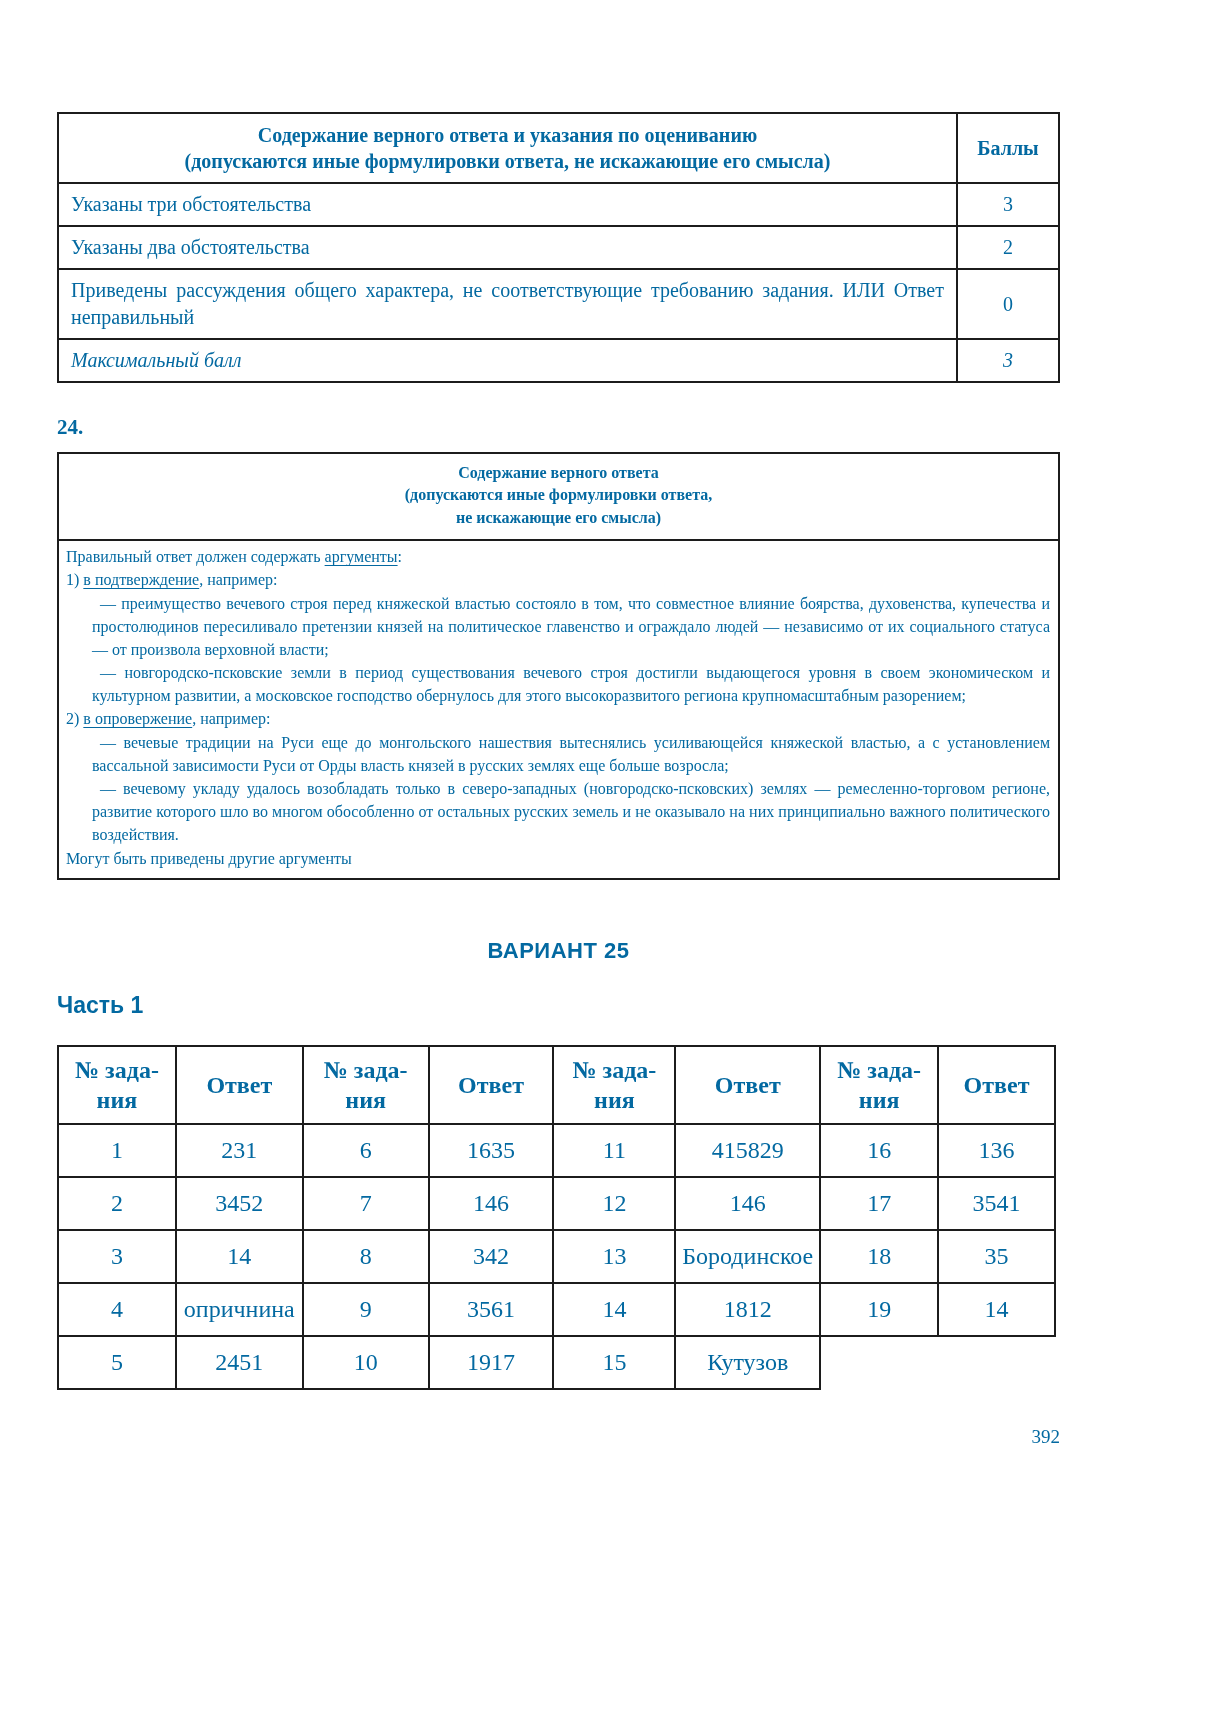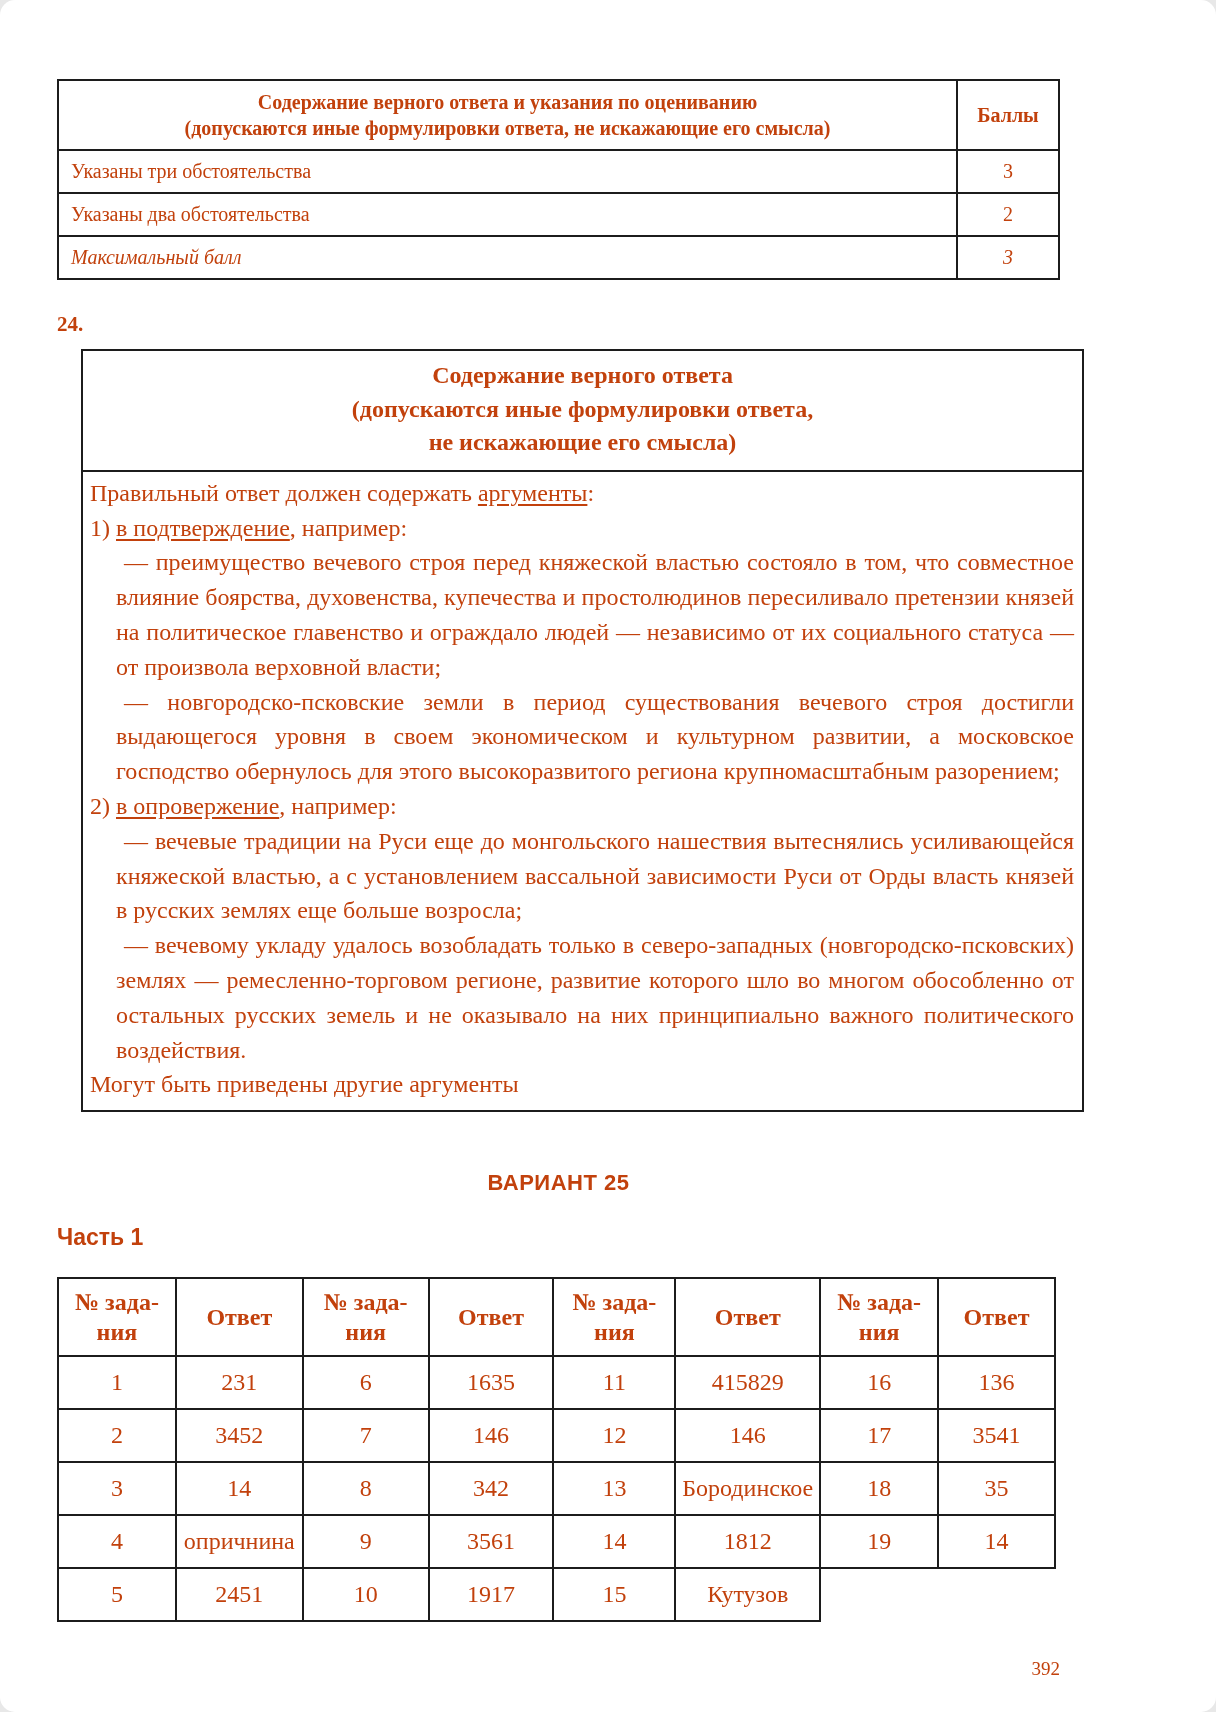--- a/index.html
+++ b/index.html
@@ -4,40 +4,39 @@
 <style>
   html, body { margin: 0; padding: 0; }
   body { background: #e8e8e8; }
   .page {
     position: relative;
     width: 1216px;
     height: 1712px;
     margin: 0 auto;
     background: #ffffff;
     box-sizing: border-box;
-    padding: 79px 156px 0 57px;
+    padding: 112px 156px 0 57px;
     font-family: "Liberation Serif", "DejaVu Serif", serif;
-    color: #c2410c;
+    color: #0369a1;
     overflow: hidden;
-    border-radius: 15px;
   }
   
   table { border-collapse: collapse; }
   .t1 { width: 100%; table-layout: fixed; font-size: 20px; }
   .t1 th, .t1 td { border: 2px solid #1c1c1c; vertical-align: middle; }
   .t1 th { font-weight: bold; text-align: center; padding: 8px 10px; line-height: 1.3; }
   .t1 .c-pts { width: 102px; }
   .t1 td.crit { text-align: justify; padding: 7px 12px; line-height: 1.35; }
   .t1 td.pts { text-align: center; padding: 7px 4px; }
   .t1 .max-label { font-style: italic; text-align: right; padding-right: 26px; }
   .t1 .max-pts { font-style: italic; }
   
   .task-num { margin: 32px 0 12px 0; font-size: 21px; font-weight: bold; }
   
-  .t2 { width: 100%; font-size: 24px; margin-left: 24px; }
+  .t2 { width: 100%; font-size: 16px; }
   .t2 th, .t2 td { border: 2px solid #1c1c1c; }
   .t2 th { font-weight: bold; text-align: center; padding: 8px 10px 10px; line-height: 1.4; }
   .t2 td.rubric-body { padding: 4px 8px 8px 7px; line-height: 1.45; }
   .para { margin: 0; text-align: justify; }
   .para.dash { margin-left: 26px; text-indent: 8px; }
   .u { text-decoration: underline; text-underline-offset: 3px; }
   
   .variant {
     margin: 58px 0 0 0; text-align: center;
     font-family: "Liberation Sans", "DejaVu Sans", sans-serif;
@@ -79,20 +78,24 @@
       </th>
       <th>Баллы</th>
     </tr>
     <tr>
       <td class="crit">Указаны три обстоятельства</td>
       <td class="pts">3</td>
     </tr>
     <tr>
       <td class="crit">Указаны два обстоятельства</td>
       <td class="pts">2</td>
+    </tr>
+    <tr>
+      <td class="crit">Приведены рассуждения общего характера, не соответствующие требованию задания. ИЛИ Ответ неправильный</td>
+      <td class="pts">0</td>
     </tr>
     <tr>
       <td class="crit max-label">Максимальный балл</td>
       <td class="pts max-pts">3</td>
     </tr>
   </tbody>
     </table>
 
   <div class="task-num">24.</div>
 

